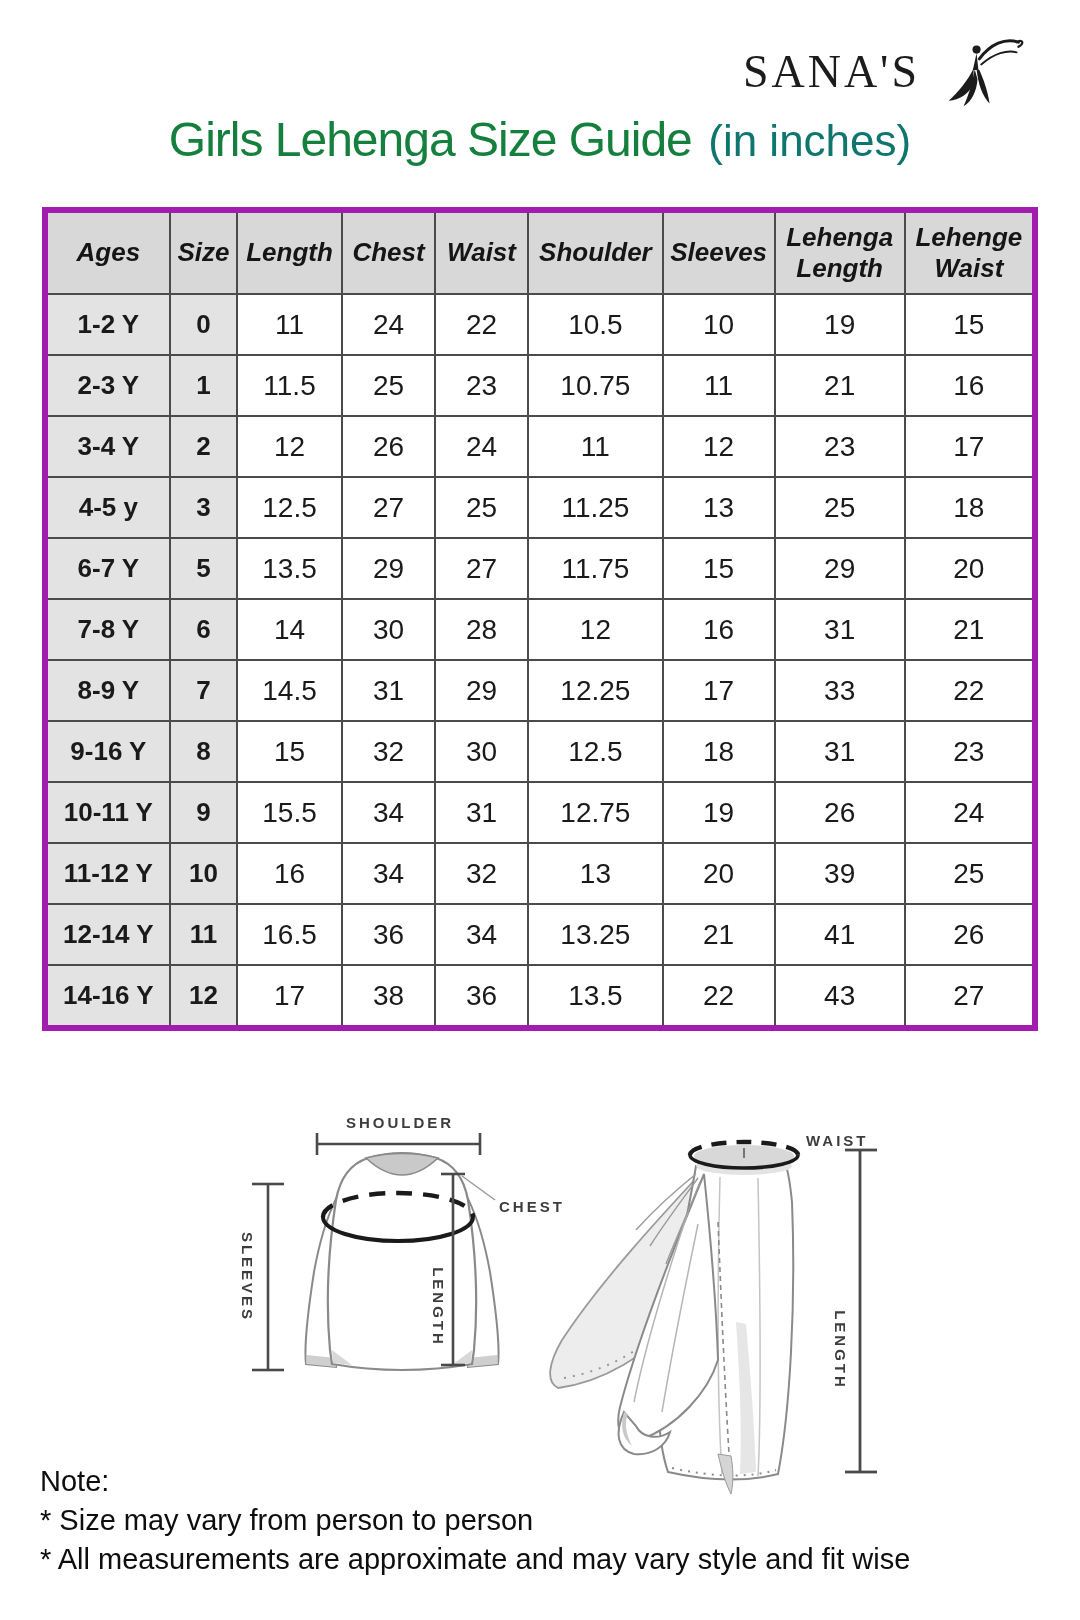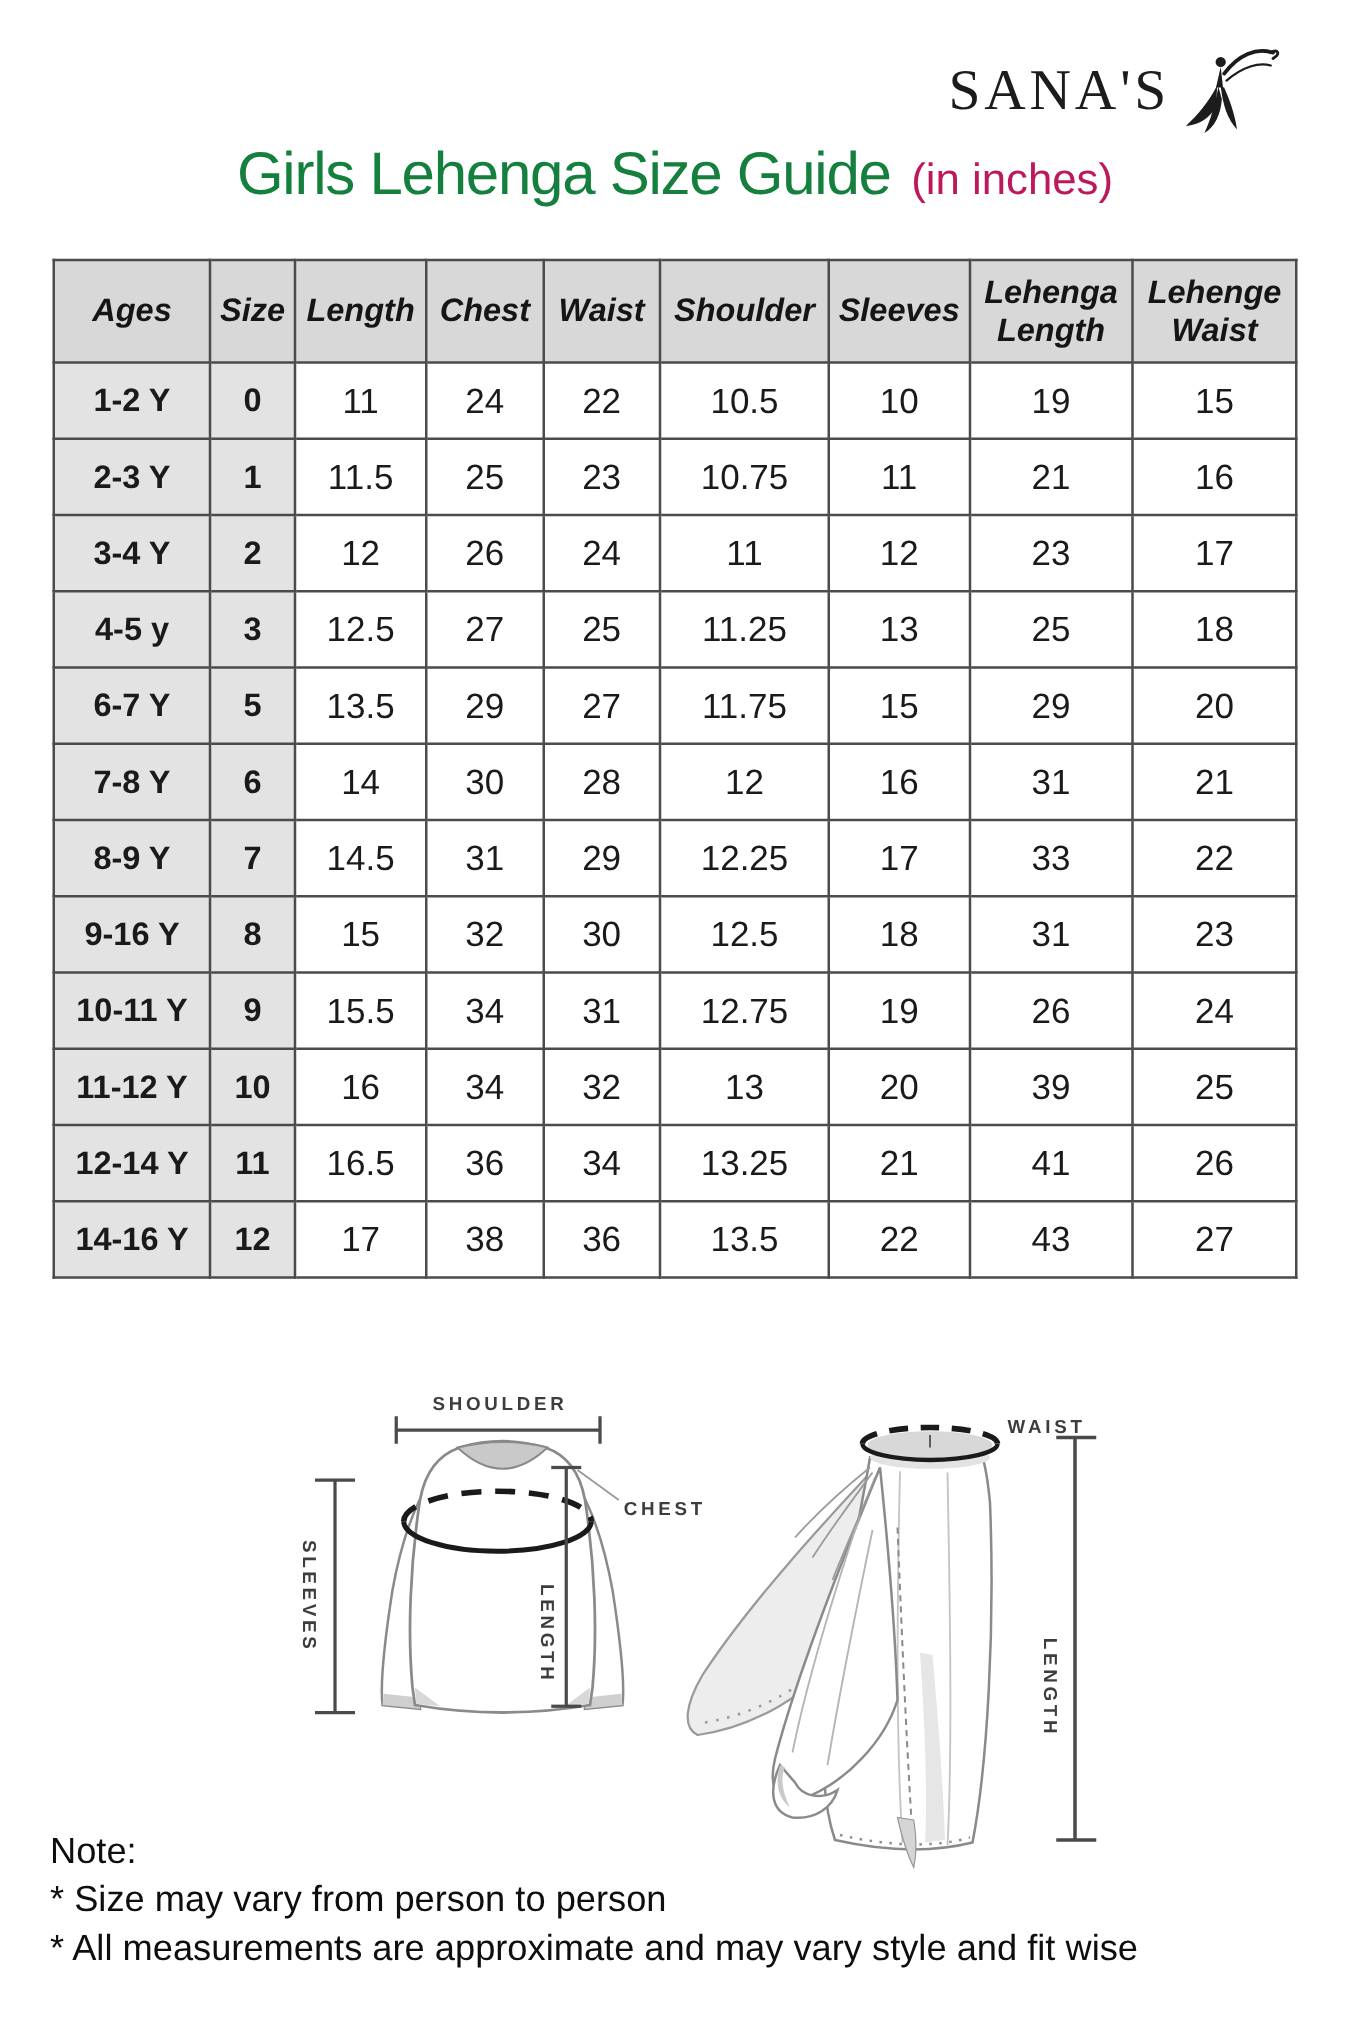--- a/index.html
+++ b/index.html
@@ -5,35 +5,35 @@
   html,body{margin:0;padding:0;background:#ffffff;}
   .page{
     position:relative;
     width:1080px;height:1620px;
     background:#ffffff;
     font-family:"Liberation Sans",sans-serif;
     color:#111;
     overflow:hidden;
   }
   
-  .logo{position:absolute;top:30px;right:56px;display:flex;align-items:center;gap:8px;}
+  .logo{position:absolute;top:30px;right:56px;display:flex;align-items:center;gap:24px;}
   .logo-text{
     font-family:"Liberation Serif",serif;
     font-size:46px;letter-spacing:3px;color:#1c1c1c;font-weight:500;
   }
   .logo-icon{width:80px;height:82px;}
   
   .title{position:absolute;top:112px;left:0;width:100%;text-align:center;white-space:nowrap;}
   .title-main{font-size:48px;color:#15803d;letter-spacing:-1px;}
-  .title-suffix{font-size:35px;color:#be185d;margin-left:12px;}
+  .title-suffix{font-size:44px;color:#0f766e;margin-left:12px;}
   
   table.size-table{
     position:absolute;left:42px;top:207px;width:996px;
     border-collapse:collapse;table-layout:fixed;
-    border:2px solid #a21caf;
+    border:6px solid #a21caf;
   }
   .size-table th{
     height:80px;background:#d8d8d8;
     font-style:italic;font-weight:bold;font-size:26px;line-height:1.2;
     border:2px solid #4b4b4b;text-align:center;padding:0 2px;color:#151515;
   }
   .size-table td{
     height:57px;text-align:center;vertical-align:middle;
     font-size:28px;border:2px solid #4b4b4b;background:#ffffff;color:#1a1a1a;
   }

